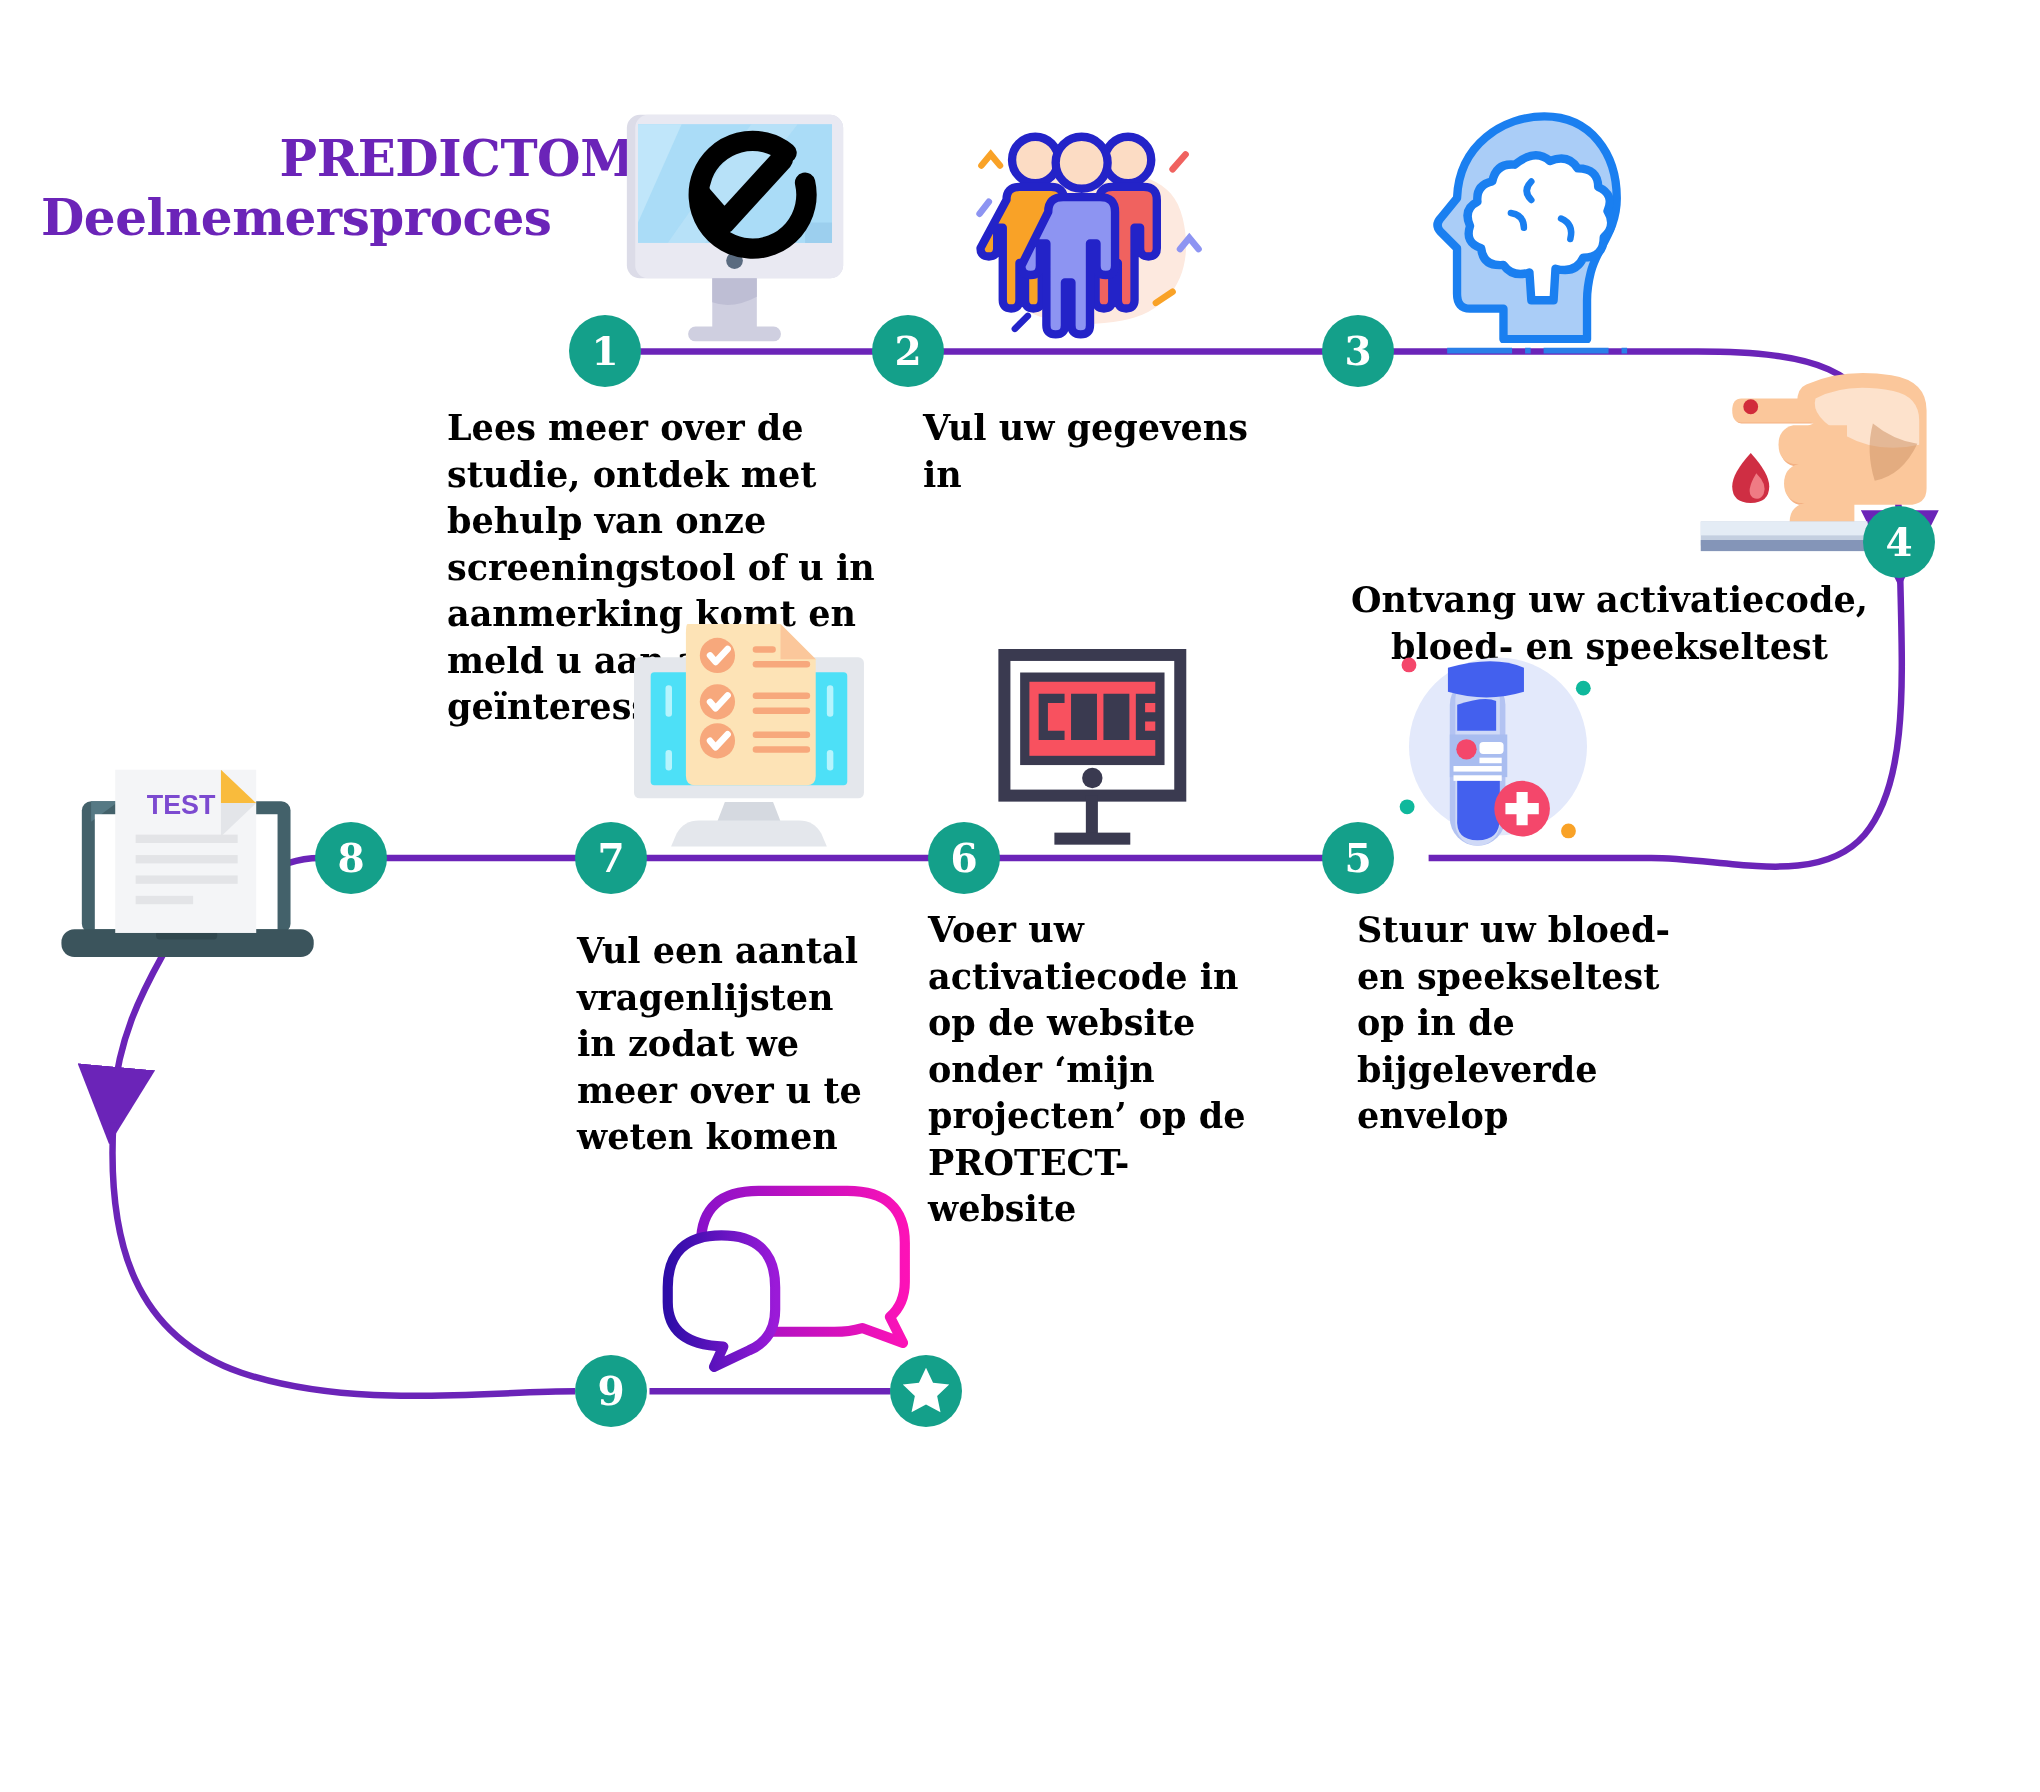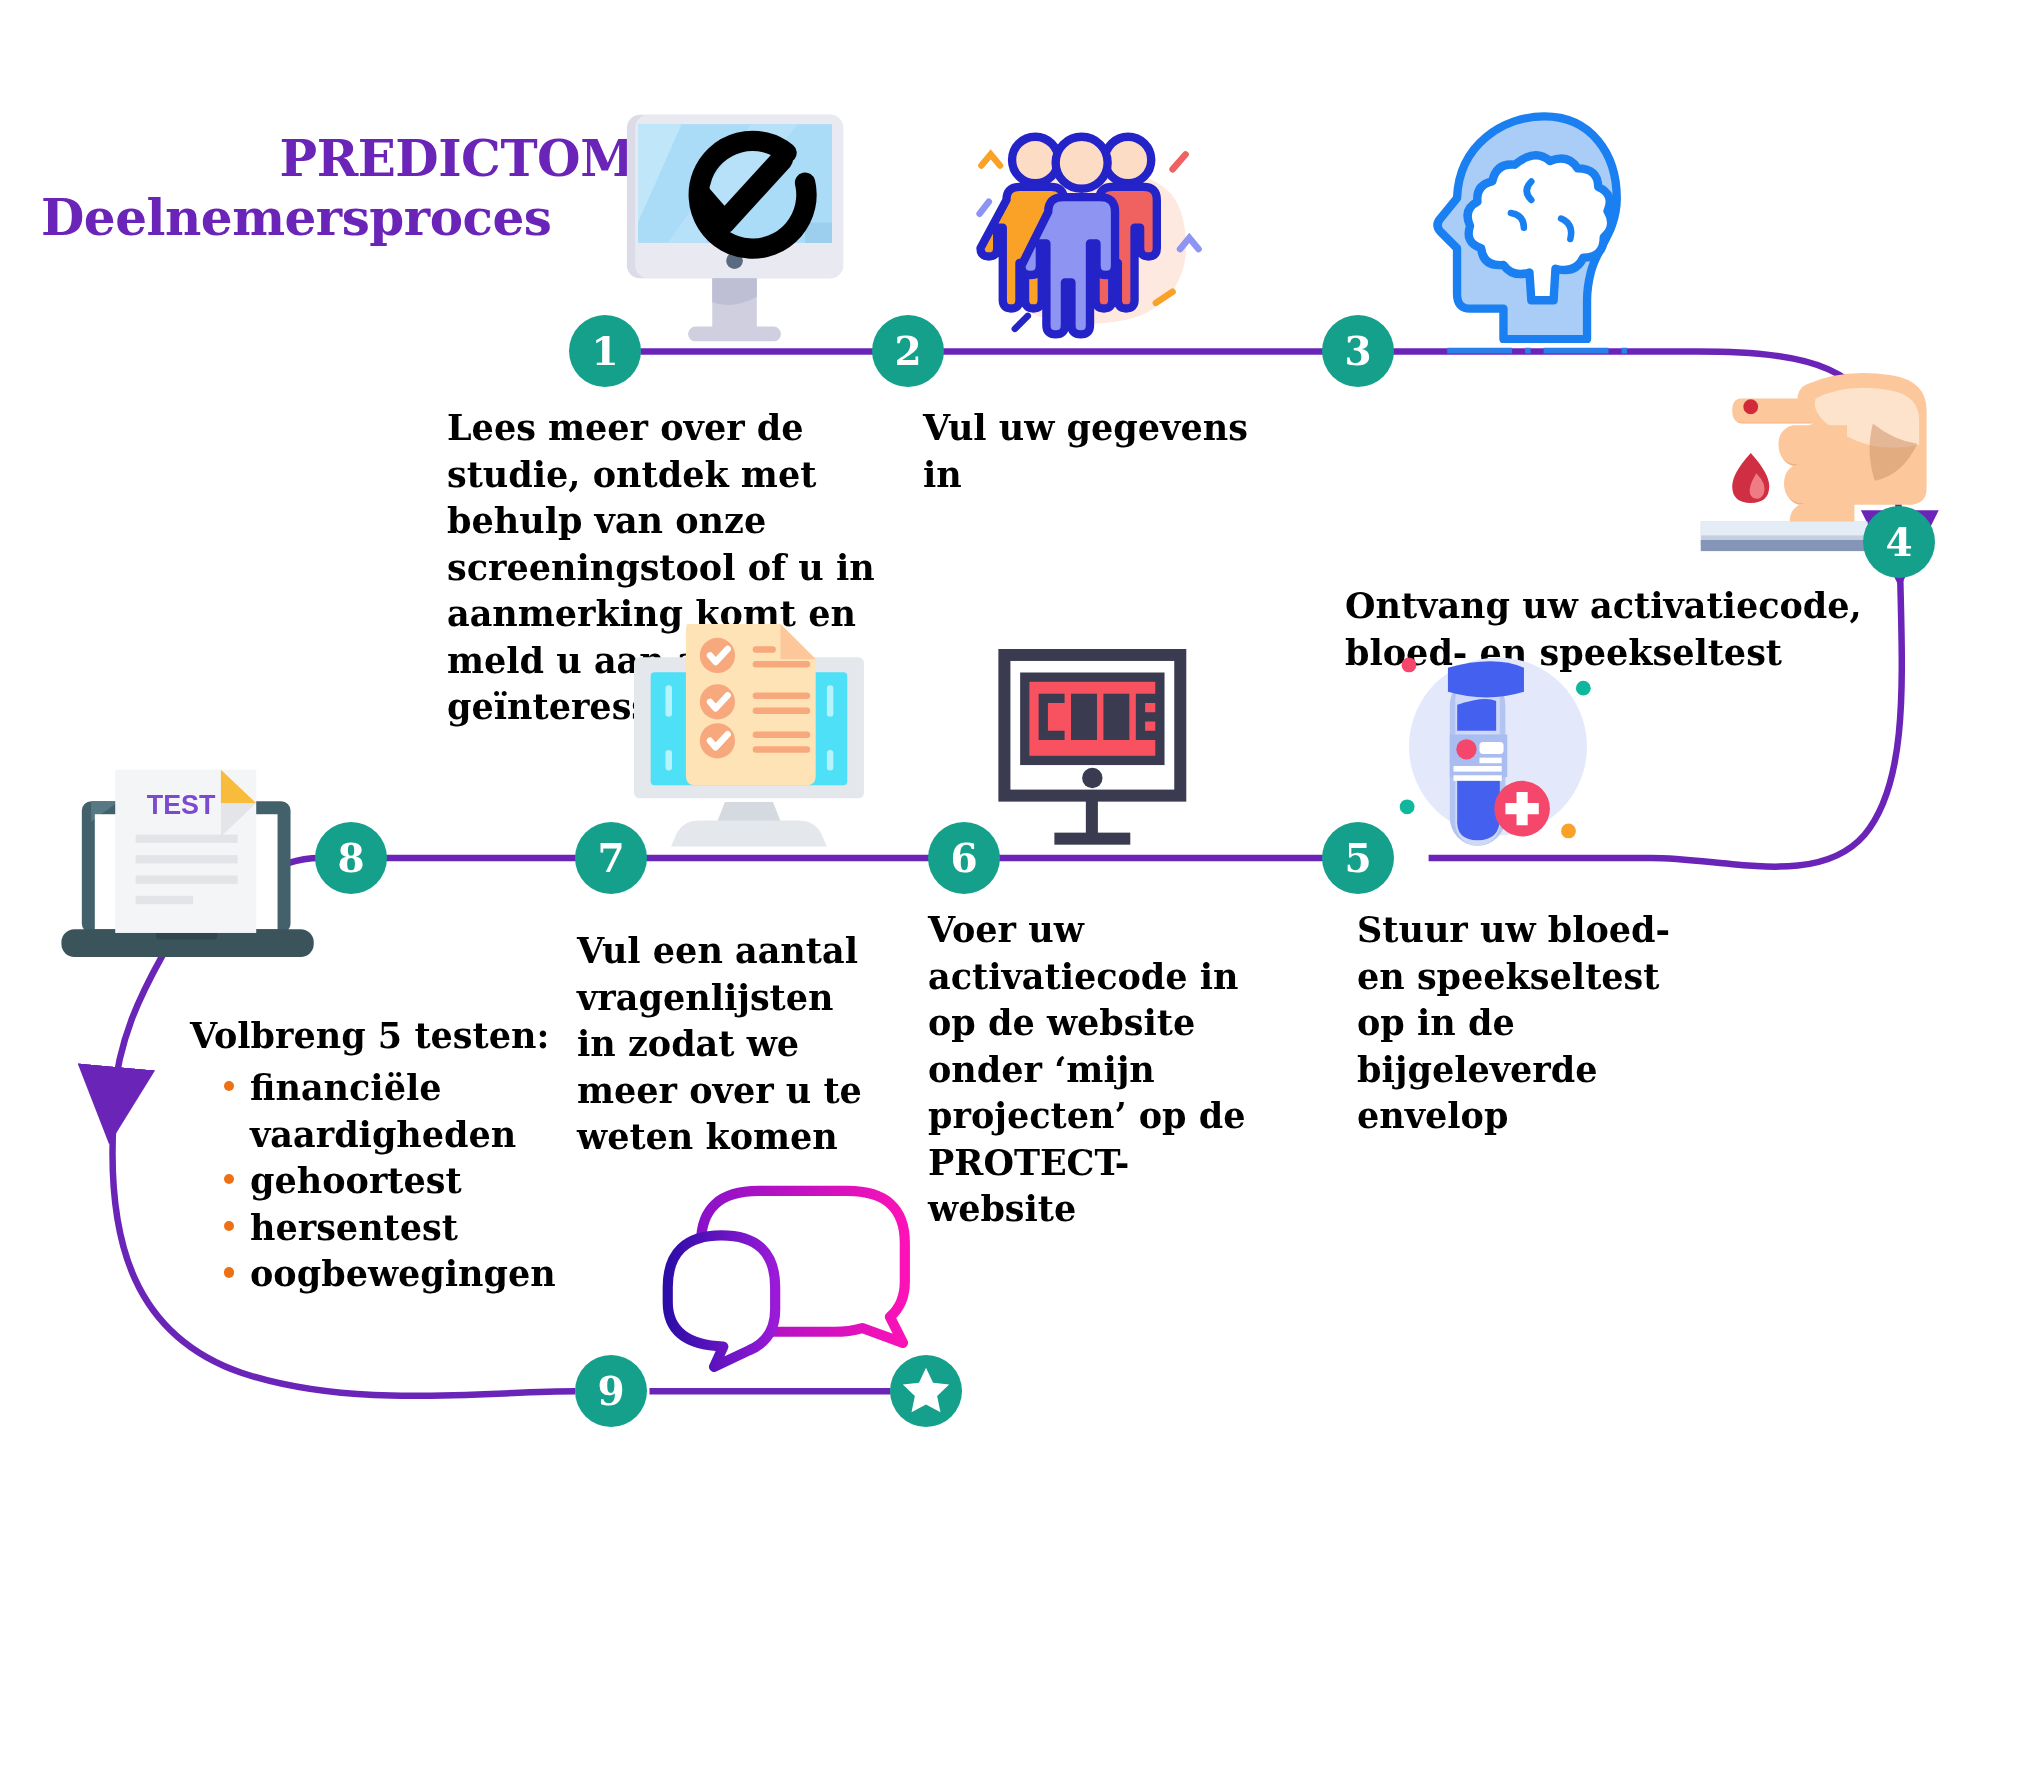--- a/index.html
+++ b/index.html
@@ -15,21 +15,21 @@
     color:#6b24b8;font-weight:bold;font-size:50px;line-height:1.17;
     letter-spacing:-0.5px;
   }
   #title .l1{display:block;text-align:right;}
   #title .l2{display:block;}
   
   .step-text{
     color:#000000;font-weight:bold;font-size:35px;line-height:1.33;
     font-family:"DejaVu Serif","Liberation Serif",serif;
   }
-  .step-text.right{text-align:left;margin-top:6px;}
+  .step-text.right{text-align:center;}
   
   .node{
     position:absolute;width:72px;height:72px;border-radius:50%;
     background:#14a08a;color:#ffffff;
     font-family:"DejaVu Serif","Liberation Serif",serif;
     font-weight:bold;font-size:39px;
     display:flex;align-items:center;justify-content:center;
     line-height:1;z-index:40;
   }
   .star-node{
@@ -302,25 +302,16 @@
 
 
   <div class="abs step-text right" style="left:1345px;top:577px;width:529px;">Ontvang uw activatiecode, bloed- en speekseltest</div>
 
   <div class="abs step-text" style="left:1357px;top:907px;width:352px;">Stuur uw bloed- en speekseltest op in de bijgeleverde envelop</div>
 
   <div class="abs step-text" style="left:928px;top:907px;width:343px;">Voer uw activatiecode in op de website onder ‘mijn projecten’ op de PROTECT-website</div>
 
   <div class="abs step-text" style="left:577px;top:928px;width:306px;">Vul een aantal vragenlijsten in zodat we meer over u te weten komen</div>
 
-  <div class="abs step-text" style="left:190px;top:1013px;width:399px;">
-    <div>Volbreng 5 testen:</div>
-    <ul class="bullets">
-      <li>financiële vaardigheden</li>
-      <li>gehoortest</li>
-      <li>hersentest</li>
-      <li>oogbewegingen</li>
-    </ul>
-  </div>
 
 
 </div>
 
 
 </body></html>

